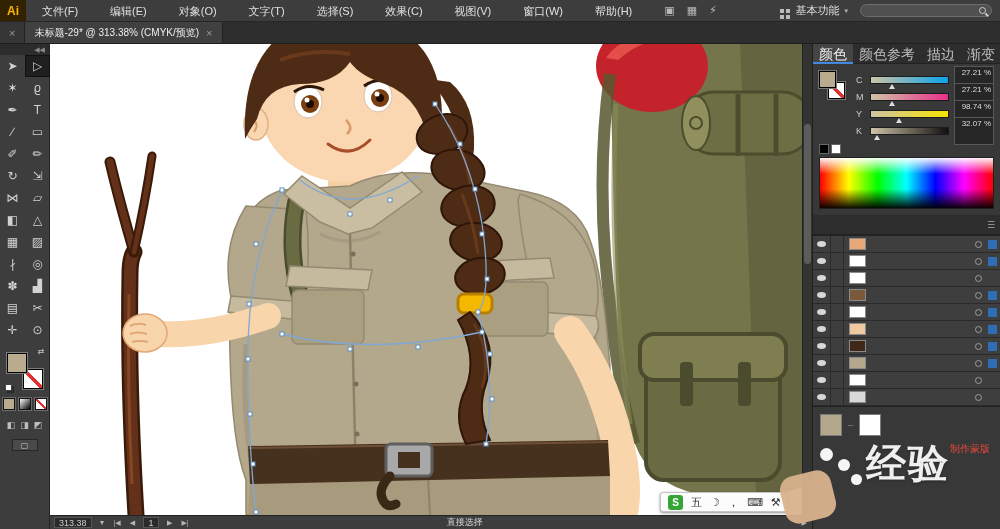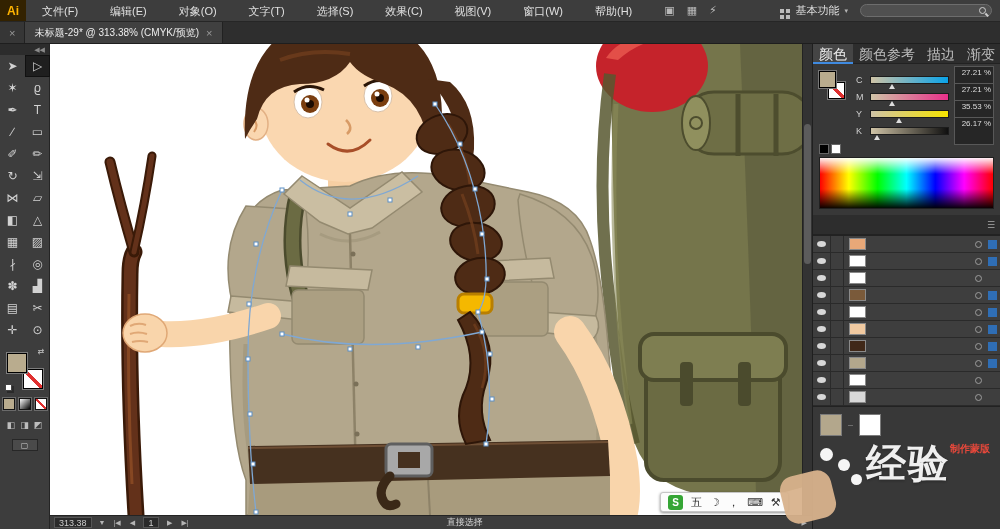--- a/index.html
+++ b/index.html
@@ -96,21 +96,21 @@
   .thumb-sw{width:17px;height:12px;border:1px solid #8a8a8a;margin-left:5px;flex:none}
   .row-target{margin-left:auto;width:7px;height:7px;border:1px solid #9c9c9c;border-radius:50%;flex:none}
   .row-sel{width:9px;height:9px;background:var(--selection,#2f6eb5);margin:0 3px 0 6px;flex:none}
   .layers-foot{display:flex;align-items:center;height:17px;background:#343434;border-top:1px solid #222;padding:0 5px;font-size:9px;color:#cfcfcf}
   .foot-icons{margin-left:auto;display:flex;gap:7px;color:#b8b8b8;font-size:10px}
   .trans-panel{position:relative;height:58px;border-top:1px solid #222;padding:7px}
   .trans-thumbs{display:flex;align-items:center;gap:6px}
   .tthumb{width:22px;height:22px;border:1px solid #7b7b7b;background:#b3a78c}
   .tthumb.w{background:#fff}
   .link-dash{color:#8a8a8a;font-size:9px}
-  .make-mask{position:absolute;right:10px;bottom:8px;color:var(--mask-button-red,#e8483b);font-size:10px;font-weight:bold}
+  .make-mask{position:absolute;right:10px;bottom:8px;color:var(--mask-button-red,#e8483b);font-size:10px;font-weight:normal}
 
   
   .watermark{position:absolute;right:2px;bottom:6px;width:218px;height:104px;pointer-events:none;z-index:50}
   .paw-pad{position:absolute;left:2px;bottom:2px;width:52px;height:48px;background:#d8b28c;border-radius:14px;transform:rotate(-14deg);opacity:.95}
   .toe{position:absolute;border-radius:50%;background:#fff;opacity:.95}
   .toe1{left:40px;bottom:62px;width:13px;height:13px}
   .toe2{left:58px;bottom:52px;width:12px;height:12px}
   .toe3{left:71px;bottom:38px;width:11px;height:11px}
   .wm-text{position:absolute;left:86px;bottom:32px;font-size:40px;font-weight:bold;color:#fff;opacity:.92;text-shadow:0 1px 3px rgba(0,0,0,.35);letter-spacing:2px}
 
@@ -448,28 +448,28 @@
           <div class="track track-M">
             <span class="thumb" style="left: 27%;"></span>
           </div>
           <div class="chan-val">27.21 %</div>
         </div>
         <div class="chan-row">
           <span class="chan-label">Y</span>
           <div class="track track-Y">
             <span class="thumb" style="left: 36%;"></span>
           </div>
-          <div class="chan-val">35.53 %</div>
+          <div class="chan-val">98.74 %</div>
         </div>
         <div class="chan-row">
           <span class="chan-label">K</span>
           <div class="track track-K">
             <span class="thumb" style="left: 8%;"></span>
           </div>
-          <div class="chan-val">26.17 %</div>
+          <div class="chan-val">32.07 %</div>
         </div>
       </div>
   </div>
   <div class="bw-row">
     <span class="bw b"></span>
     <span class="bw w"></span>
   </div>
   <div class="spectrum"></div>
 
   <div class="ptabs">

